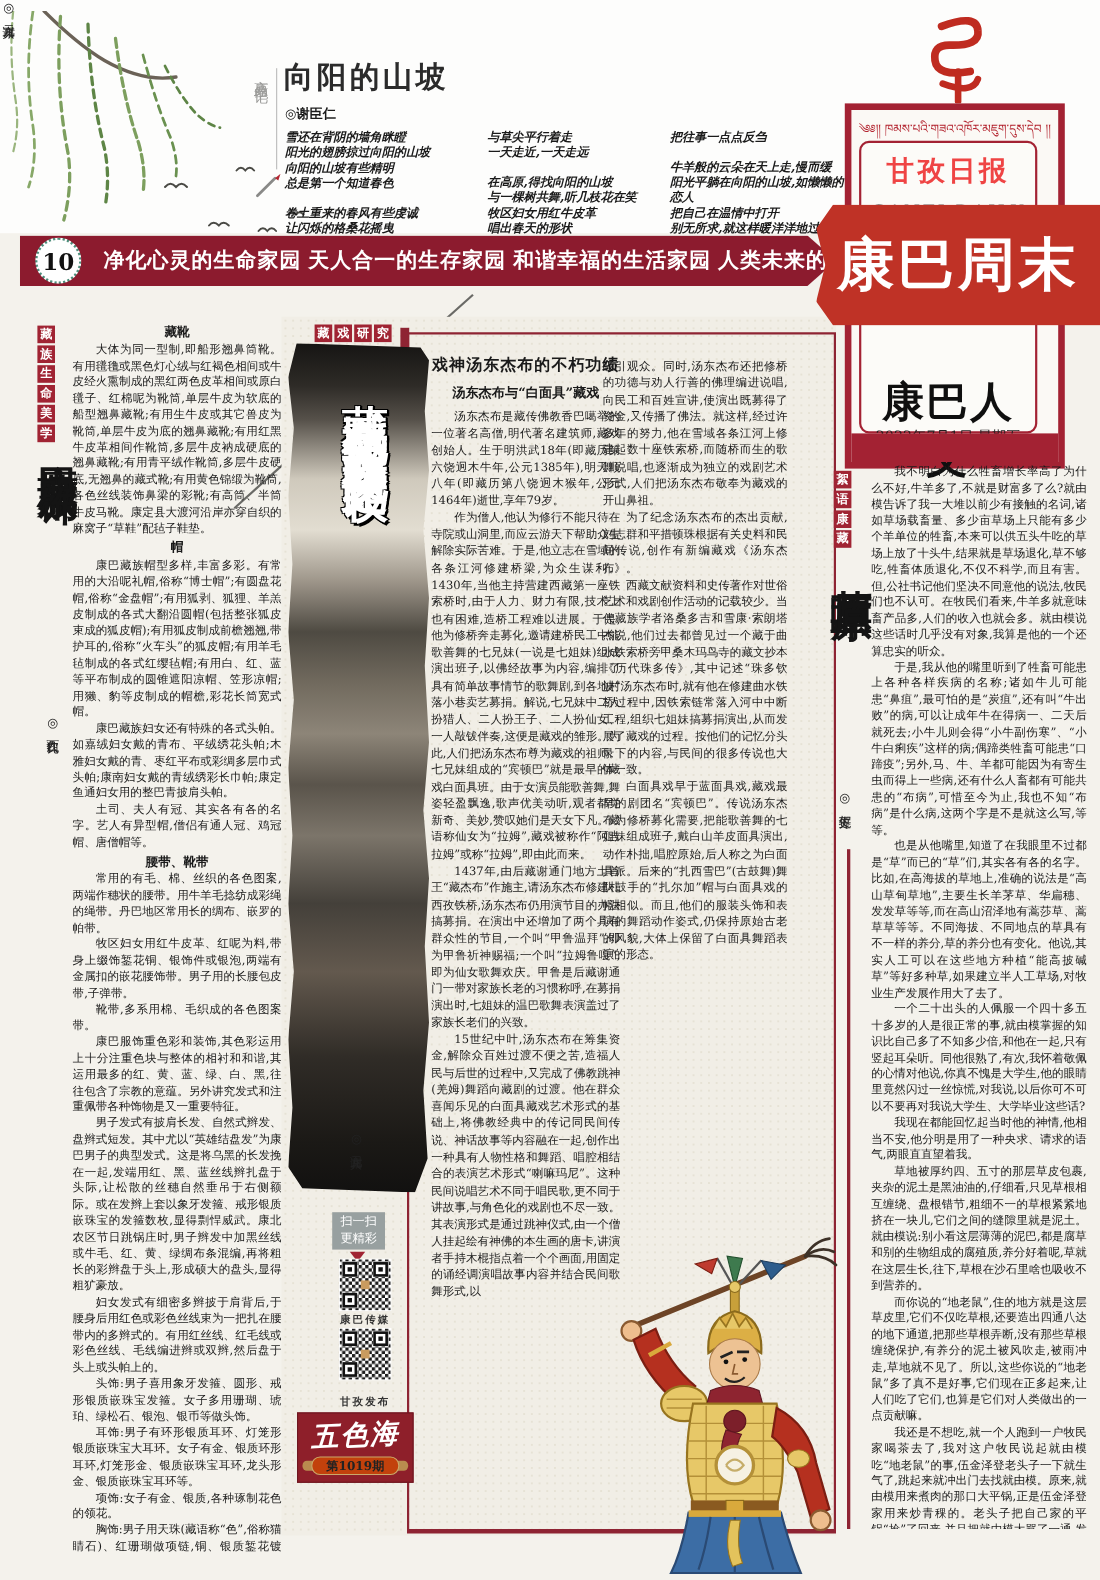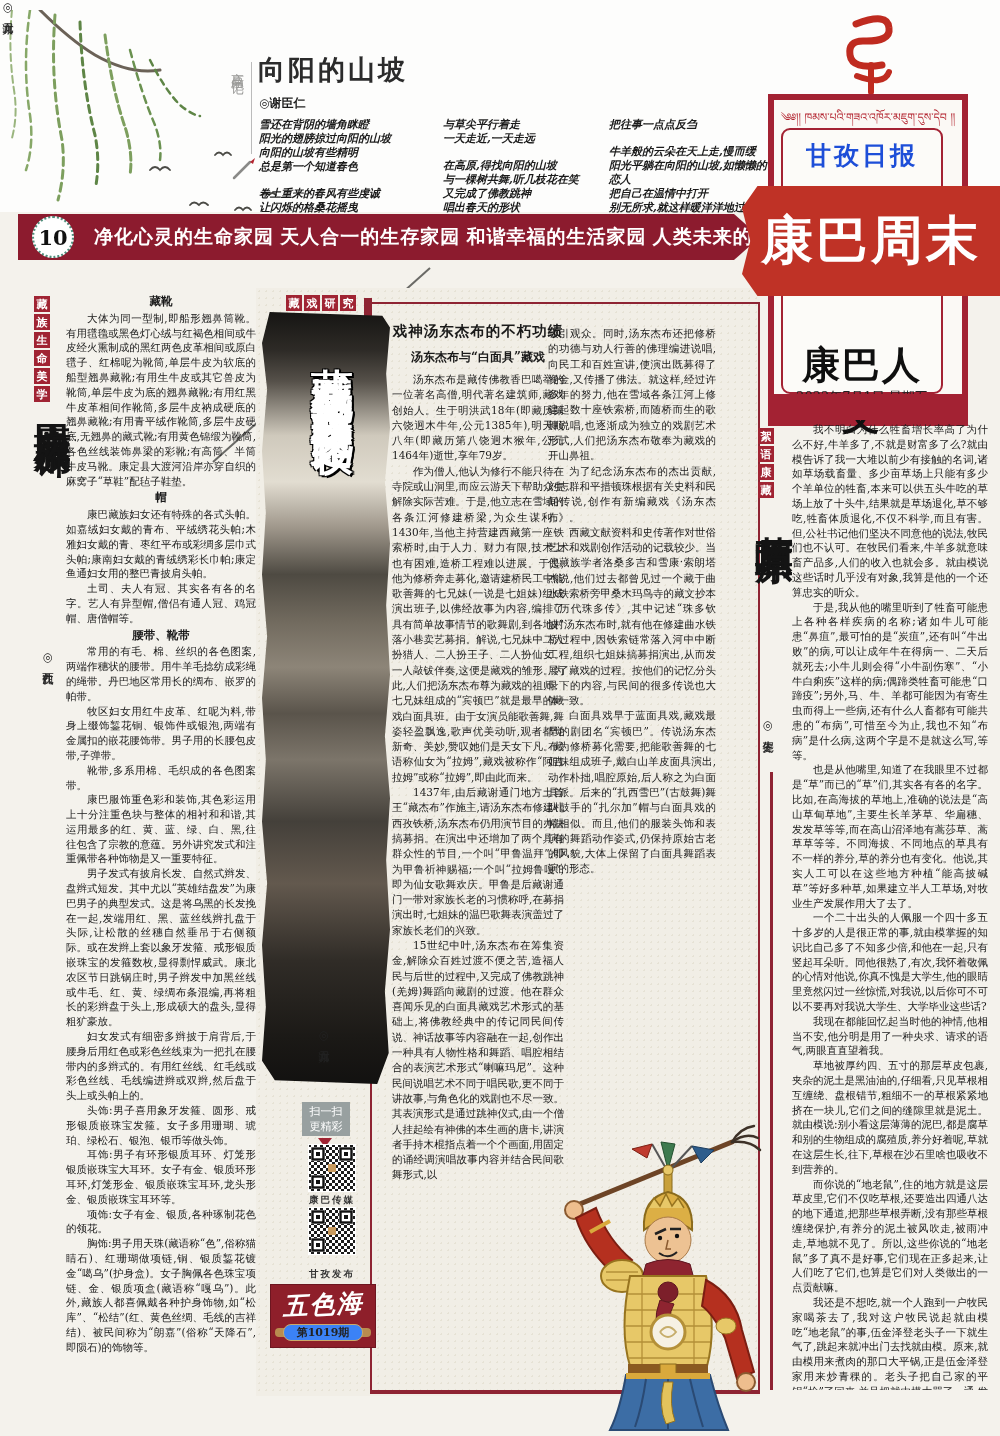--- a/index.html
+++ b/index.html
@@ -25,21 +25,21 @@
   .num-circle{width:38px;height:38px;border-radius:50%;background:#fff;border:2px dotted #4e8f7c;
        display:flex;align-items:center;justify-content:center;font-weight:700;font-size:21px;
        color:#111;margin:0 8px 0 6px;flex:none;}
   .slogan{color:#fff;font-weight:700;font-size:19px;letter-spacing:1px;white-space:nowrap;
        font-family:"Liberation Sans",sans-serif;text-align:right;}
   
   .mast-box{left:768px;top:94px;width:188px;height:320px;border:6px solid #a32233;background:#fbf9f5;}
   .tibetan{width:100%;text-align:center;margin-top:5px;color:#b3242f;font-size:11px;white-space:nowrap;overflow:hidden;}
   .inner-box{position:absolute;left:7px;top:28px;width:158px;height:262px;border:2px solid #a32233;
        border-radius:9px;background:#fcfbf8;text-align:center;}
-  .paper-name{margin-top:9px;color:#1d4ed8;font-size:25px;font-weight:900;letter-spacing:3px;}
+  .paper-name{margin-top:9px;color:#ef4444;font-size:25px;font-weight:900;letter-spacing:3px;}
   .paper-en{color:#6b6b6b;font-size:17px;letter-spacing:2px;margin-top:11px;}
   .ribbon{left:742px;top:186px;width:258px;height:110px;background:#bf3226;z-index:6;
        display:flex;align-items:center;justify-content:center;
        clip-path:polygon(0 20%,6% 0,100% 0,100% 100%,6% 100%,0 80%,3.2% 50%);}
   .ribbon-text{color:#fff;font-size:52px;font-weight:900;letter-spacing:3px;white-space:nowrap;}
   .section-name{position:absolute;left:0;top:210px;width:100%;text-align:center;font-size:38px;
        font-weight:900;color:#0f0f0f;font-family:"Liberation Sans",sans-serif;letter-spacing:2px;}
   .issue-date{position:absolute;left:0;top:258px;width:100%;text-align:center;font-size:13px;color:#222;}
   .editors{position:absolute;left:0;top:277px;width:100%;text-align:center;font-size:9px;font-weight:700;color:#333;}
   .mast-bottom{position:absolute;left:0;bottom:0;width:100%;height:26px;background:#a32233;}
@@ -69,21 +69,21 @@
   .m-subheading{font-weight:700;font-size:12px;text-align:center;margin-bottom:6px;}
   .scan-badge{left:302px;top:1102px;width:48px;background:#98a0a0;color:#fff;text-align:center;
      font-size:11px;line-height:15px;padding:2px 0;font-family:"Liberation Sans",sans-serif;}
   .scan-tri{left:318px;top:1138px;width:0;height:0;border-left:7px solid transparent;
      border-right:7px solid transparent;border-top:9px solid #a02433;}
   .qr{left:308px;width:48px;height:48px;}
   .qr-cap{left:296px;width:72px;text-align:center;font-size:9.5px;letter-spacing:2px;color:#333;font-weight:700;}
   .wusehai{left:270px;top:1284px;width:104px;height:62px;background:#8e1f2a;border:1px solid #6d1620;text-align:center;}
   .wusehai .name{color:#fff;font-size:25px;font-weight:900;font-style:italic;letter-spacing:2px;
      transform:rotate(-3deg);margin-top:3px;}
-  .issue-pill{margin:3px auto 0;width:78px;background:#3b82f6;border:1px solid #caa96a;border-radius:8px;
+  .issue-pill{margin:3px auto 0;width:78px;background:#c2410c;border:1px solid #caa96a;border-radius:8px;
      font-size:11px;font-weight:700;color:#222;line-height:15px;
      box-shadow:-12px 0 0 -4px #b98c4f,12px 0 0 -4px #b98c4f;}
   
   .red-line{left:770px;top:772px;width:3px;height:618px;background:#8e2433;}
 </style>
 </head>
 <body>
 
 <div class="abs top-white"></div>
 
@@ -124,21 +124,21 @@
       <div class="gap"></div>
       <div class="ln">卷土重来的春风有些虔诚</div>
       <div class="ln">让闪烁的格桑花摇曳</div>
     </div>
   <div class="poem-col" style="width:150px;">
       <div class="ln">与草尖平行着走</div>
       <div class="ln">一天走近,一天走远</div>
       <div class="gap"></div>
       <div class="ln">在高原,得找向阳的山坡</div>
       <div class="ln">与一棵树共舞,听几枝花在笑</div>
-      <div class="ln">又完成了佛教跳神</div>
+      <div class="ln">牧区妇女用红牛皮革</div>
       <div class="ln">唱出春天的形状</div>
     </div>
   <div class="poem-col" style="width:178px;">
       <div class="ln">把往事一点点反刍</div>
       <div class="gap"></div>
       <div class="ln">牛羊般的云朵在天上走,慢而缓</div>
       <div class="ln">阳光平躺在向阳的山坡,如懒懒的</div>
       <div class="ln">恋人</div>
       <div class="ln">把自己在温情中打开</div>
       <div class="ln">别无所求,就这样暖洋洋地过</div>
@@ -188,20 +188,21 @@
     <span>命</span>
     <span>美</span>
     <span>学</span>
   </div>
 <div class="abs vtitle" style="left:28px;top:392px;height:260px;font-size:37px;letter-spacing:4px;">康巴藏族服饰</div>
 <div class="abs vauthor" style="left:40px;top:650px;height:70px;">◎扎西次仁</div>
 <div class="abs body-text" style="left:66px;top:292px;width:190px;height:1122px;">
     <div class="blk blk-h">藏靴</div>
     <div class="blk blk-p">大体为同一型制,即船形翘鼻筒靴。有用氆氇或黑色灯心绒与红褐色相间或牛皮经火熏制成的黑红两色皮革相间或原白氆子、红棉呢为靴筒,单层牛皮为软底的船型翘鼻藏靴;有用生牛皮或其它兽皮为靴筒,单层牛皮为底的翘鼻藏靴;有用红黑牛皮革相间作靴筒,多层牛皮衲成硬底的翘鼻藏靴;有用青平绒作靴筒,多层牛皮硬底,无翘鼻的藏式靴;有用黄色锦缎为靴筒,各色丝线装饰鼻梁的彩靴;有高筒、半筒牛皮马靴。康定县大渡河沿岸亦穿自织的麻窝子“草鞋”配毡子鞋垫。</div>
     <div class="blk blk-h">帽</div>
+    <div class="blk blk-p">康巴藏族帽型多样,丰富多彩。有常用的大沿呢礼帽,俗称“博士帽”;有圆盘花帽,俗称“金盘帽”;有用狐剥、狐狸、羊羔皮制成的各式大翻沿圆帽(包括整张狐皮束成的狐皮帽);有用狐皮制成前檐翘翘,带护耳的,俗称“火车头”的狐皮帽;有用羊毛毡制成的各式红缨毡帽;有用白、红、蓝等平布制成的圆锥遮阳凉帽、笠形凉帽;用獭、豹等皮制成的帽檐,彩花长筒宽式帽。</div>
     <div class="blk blk-p">康巴藏族妇女还有特殊的各式头帕。如嘉绒妇女戴的青布、平绒绣花头帕;木雅妇女戴的青、枣红平布或彩绸多层巾式头帕;康南妇女戴的青绒绣彩长巾帕;康定鱼通妇女用的整巴青披肩头帕。</div>
     <div class="blk blk-p">土司、夫人有冠、其实各有各的名字。艺人有异型帽,僧侣有通人冠、鸡冠帽、唐僧帽等。</div>
     <div class="blk blk-h">腰带、靴带</div>
     <div class="blk blk-p">常用的有毛、棉、丝织的各色图案,两端作穗状的腰带。用牛羊毛捻纺成彩绳的绳带。丹巴地区常用长的绸布、嵌罗的帕带。</div>
     <div class="blk blk-p">牧区妇女用红牛皮革、红呢为料,带身上缀饰錾花铜、银饰件或银泡,两端有金属扣的嵌花腰饰带。男子用的长腰包皮带,子弹带。</div>
     <div class="blk blk-p">靴带,多系用棉、毛织成的各色图案带。</div>
     <div class="blk blk-p">康巴服饰重色彩和装饰,其色彩运用上十分注重色块与整体的相衬和和谐,其运用最多的红、黄、蓝、绿、白、黑,往往包含了宗教的意蕴。另外讲究发式和注重佩带各种饰物是又一重要特征。</div>
     <div class="blk blk-p">男子发式有披肩长发、自然式辫发、盘辫式短发。其中尤以“英雄结盘发”为康巴男子的典型发式。这是将乌黑的长发挽在一起,发端用红、黑、蓝丝线辫扎盘于头际,让松散的丝穗自然垂吊于右侧额际。或在发辫上套以象牙发箍、戒形银质嵌珠宝的发箍数枚,显得剽悍威武。康北农区节日跳锅庄时,男子辫发中加黑丝线或牛毛、红、黄、绿绸布条混编,再将粗长的彩辫盘于头上,形成硕大的盘头,显得粗犷豪放。</div>
     <div class="blk blk-p">妇女发式有细密多辫披于肩背后,于腰身后用红色或彩色丝线束为一把扎在腰带内的多辫式的。有用红丝线、红毛线或彩色丝线、毛线编进辫或双辫,然后盘于头上或头帕上的。</div>
     <div class="blk blk-p">头饰:男子喜用象牙发箍、圆形、戒形银质嵌珠宝发箍。女子多用珊瑚、琥珀、绿松石、银泡、银币等做头饰。</div>

